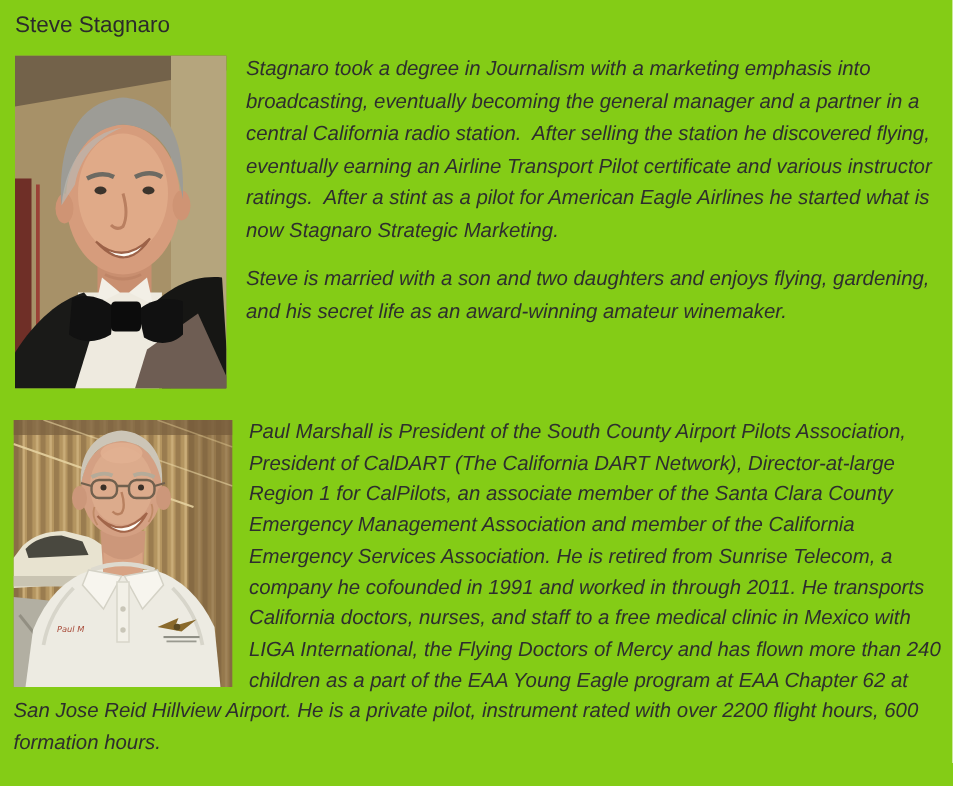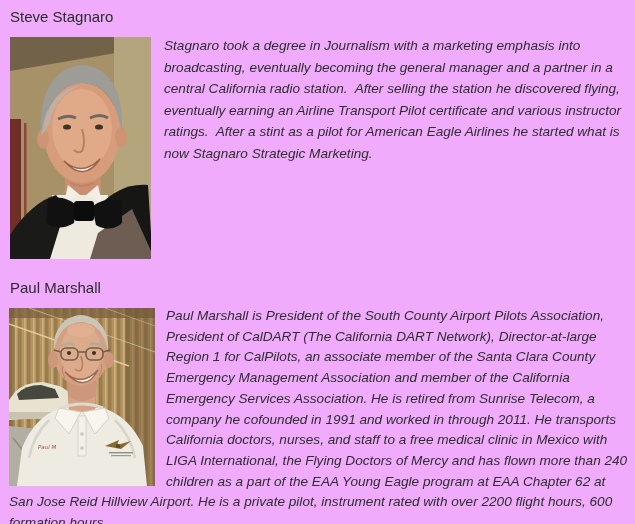--- a/index.html
+++ b/index.html
@@ -1,21 +1,21 @@
 <!DOCTYPE html>
 <html><head>
 <meta charset="utf-8">
 <style>
   html, body { margin: 0; padding: 0; background: #ffffff; }
   .doc {
     position: relative;
     width: 635px; height: 524px;
     box-sizing: border-box;
     padding: 7px 7px 0 9px;
-    background: #f0abfc;
+    background: #84cc16;
     font-family: "Liberation Sans", sans-serif;
     font-size: 13.6px;
     color: #2e2e2e;
     overflow: hidden;
   }
   .bio-section { margin: 0; }
   .bio-section::after { content: ""; display: block; clear: both; }
   .section-steve { margin-bottom: 17px; }
   .person-heading {
     font-size: 15px; line-height: 20px;
@@ -86,25 +86,25 @@
           <ellipse cx="57" cy="90" rx="4" ry="2.6" fill="#3c342c"></ellipse>
           <ellipse cx="89" cy="90" rx="4" ry="2.6" fill="#3c342c"></ellipse>
 
           <path d="M72,92 Q76,106 72,114 Q68,117 64,113" stroke="#b97f60" stroke-width="2" fill="none"></path>
 
           <path d="M54,124 Q72,140 90,122 Q74,146 54,124 Z" fill="#fdfbf4" stroke="#9c6248" stroke-width="1.5"></path>
           <path d="M60,146 Q72,152 84,146" stroke="#b97f60" stroke-width="2" fill="none" opacity="0.6"></path>
         </g>
       </svg>
       <p>Stagnaro took a degree in Journalism with a marketing emphasis into broadcasting, eventually becoming the general manager and a partner in a central California radio station.  After selling the station he discovered flying, eventually earning an Airline Transport Pilot certificate and various instructor ratings.  After a stint as a pilot for American Eagle Airlines he started what is now Stagnaro Strategic Marketing.</p>
+      <p>Steve is married with a son and two daughters and enjoys flying, gardening, and his secret life as an award-winning amateur winemaker.</p>
     </div>
   </div>
 
   <div class="bio-section section-paul">
-    <div class="person-heading">Paul Marshall</div>
 
     <div class="bio-body">
       <svg class="bio-photo photo-paul" viewBox="0 0 146 178" preserveAspectRatio="none" role="img" aria-label="Paul Marshall portrait, smiling man with glasses in white polo shirt in front of hangar">
         <defs>
           <pattern id="corr" width="9" height="9" patternUnits="userSpaceOnUse">
             <rect width="9" height="9" fill="#b49560"></rect>
             <rect width="3.5" height="9" fill="#9a7c4f"></rect>
             <rect x="6" width="1.6" height="9" fill="#cbae7a"></rect>
           </pattern>
         </defs>

